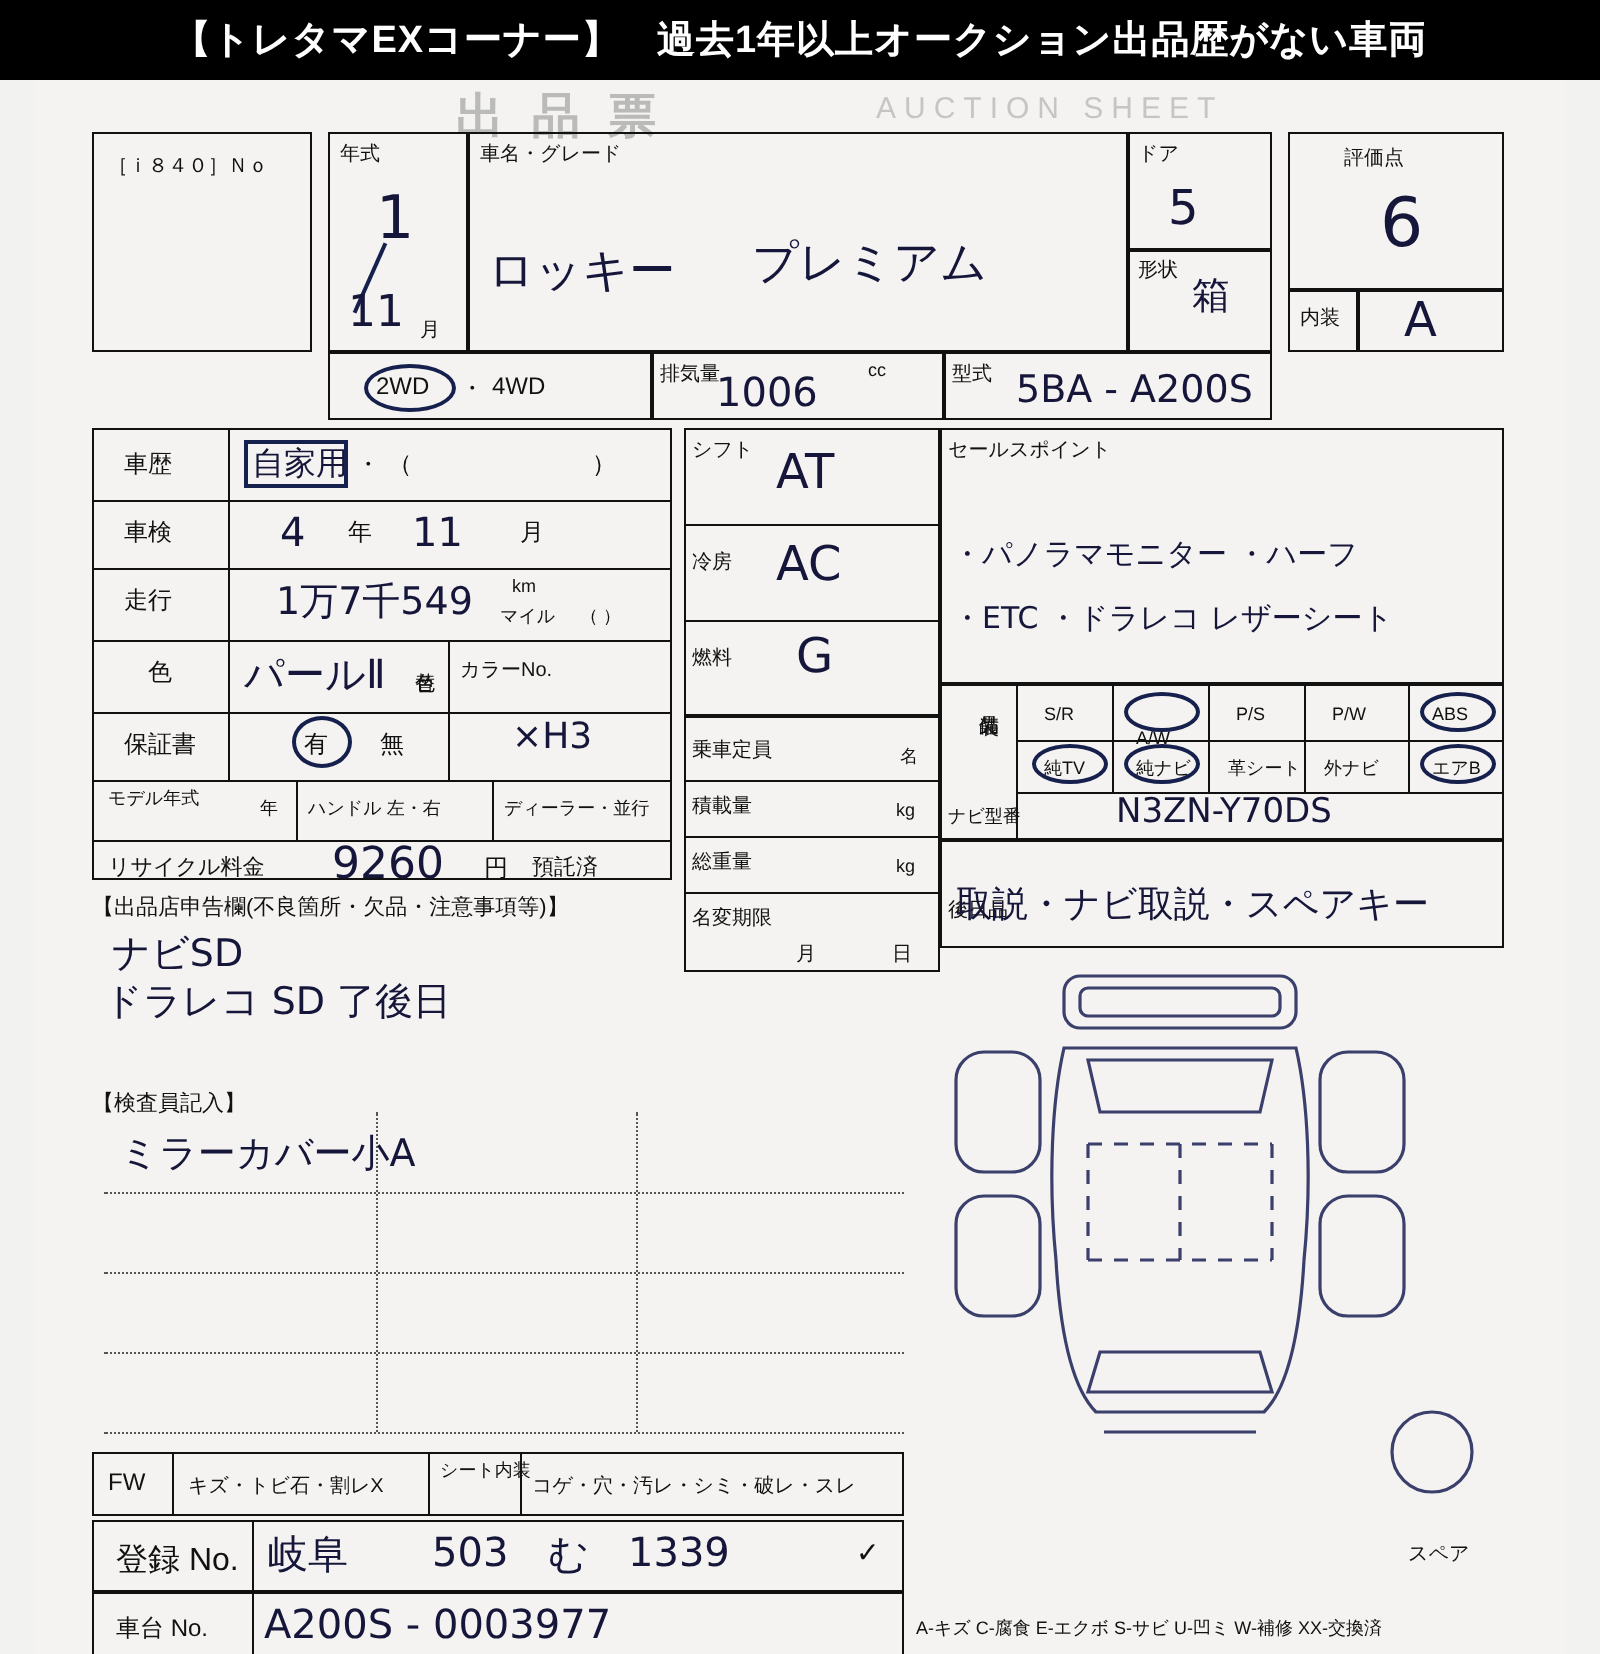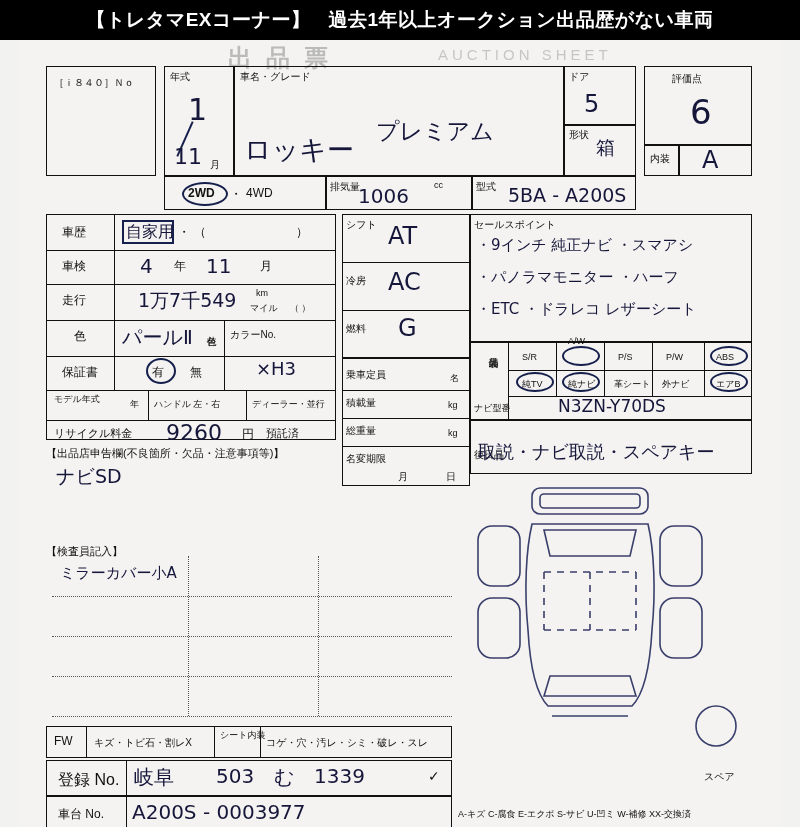--- a/index.html
+++ b/index.html
@@ -132,40 +132,40 @@
 
     <div class="bx" style="left:146px; top:26px; width:70px; height:110px;"></div>
     <div class="lbl sm" style="left:152px; top:30px;">年式</div>
     <div class="hw" style="left:170px; top:52px; font-size:30px;">1</div>
     <div class="slash" style="left:166px; top:80px; height:38px; transform:rotate(24deg);"></div>
     <div class="hw" style="left:156px; top:104px; font-size:22px;">11</div>
     <div class="lbl sm" style="left:192px; top:118px;">月</div>
 
     <div class="bx" style="left:216px; top:26px; width:330px; height:110px;"></div>
     <div class="lbl sm" style="left:222px; top:30px;">車名・グレード</div>
-    <div class="hw" style="left:226px; top:80px; font-size:27px;margin-top:12px;">ロッキー</div>
+    <div class="hw" style="left:226px; top:80px; font-size:23px;">ロッキー</div>
     <div class="hw" style="left:358px; top:76px; font-size:23px;">プレミアム</div>
 
     <div class="bx" style="left:546px; top:26px; width:72px; height:110px;"></div>
     <div class="line" style="left:546px; top:84px; width:72px; height:1.6px;"></div>
     <div class="lbl sm" style="left:551px; top:30px;">ドア</div>
     <div class="hw" style="left:566px; top:50px; font-size:24px;">5</div>
     <div class="lbl sm" style="left:551px; top:88px;">形状</div>
     <div class="hw" style="left:578px; top:95px; font-size:19px;">箱</div>
 
     <div class="bx" style="left:626px; top:26px; width:108px; height:110px;"></div>
     <div class="line" style="left:626px; top:104px; width:108px; height:1.6px;"></div>
     <div class="line" style="left:660px; top:104px; width:1.6px; height:32px;"></div>
     <div class="lbl sm" style="left:654px; top:32px;">評価点</div>
     <div class="hw" style="left:672px; top:52px; font-size:34px;">6</div>
     <div class="lbl sm" style="left:632px; top:112px;">内装</div>
     <div class="hw" style="left:684px; top:106px; font-size:24px;">A</div>
 
     <div class="bx" style="left:146px; top:136px; width:162px; height:34px;"></div>
-    <div class="lbl" style="left:170px; top:146px;font-weight:bold;">2WD</div>
+    <div class="lbl" style="left:170px; top:146px;">2WD</div>
     <div class="lbl" style="left:212px; top:146px;">・</div>
     <div class="lbl" style="left:228px; top:146px;">4WD</div>
     <div class="oval" style="left:164px; top:142px; width:46px; height:24px;"></div>
 
     <div class="bx" style="left:308px; top:136px; width:146px; height:34px;"></div>
     <div class="lbl sm" style="left:312px; top:140px;">排気量</div>
     <div class="lbl xs" style="left:416px; top:140px;">cc</div>
     <div class="hw" style="left:340px; top:144px; font-size:20px;">1006</div>
 
     <div class="bx" style="left:454px; top:136px; width:164px; height:34px;"></div>
@@ -220,23 +220,24 @@
     <div class="line" style="left:130px; top:350px; width:1.4px; height:30px;"></div>
     <div class="line" style="left:228px; top:350px; width:1.4px; height:30px;"></div>
 
     <div class="lbl" style="left:36px; top:386px; font-size:11px;">リサイクル料金</div>
     <div class="hw" style="left:148px; top:380px; font-size:22px;">9260</div>
     <div class="lbl" style="left:224px; top:386px;">円</div>
     <div class="lbl" style="left:248px; top:386px; font-size:11px;">預託済</div>
 
     <div class="lbl" style="left:28px; top:406px; font-size:11px;">【出品店申告欄(不良箇所・欠品・注意事項等)】</div>
     <div class="hw" style="left:38px; top:424px; font-size:19px;">ナビSD</div>
+    <div class="hw" style="left:34px; top:448px; font-size:19px;">ドラレコ SD 了後日</div>
 
     <div class="lbl" style="left:28px; top:504px; font-size:11px;">【検査員記入】</div>
-    <div class="hw" style="left:42px; top:524px; font-size:15px;">ミラーカバー小A</div>
+    <div class="hw" style="left:42px; top:524px; font-size:19px;">ミラーカバー小A</div>
     <div class="dline" style="left:34px; top:556px; width:400px;"></div>
     <div class="dline" style="left:34px; top:596px; width:400px;"></div>
     <div class="dline" style="left:34px; top:636px; width:400px;"></div>
     <div class="dline" style="left:34px; top:676px; width:400px;"></div>
     <div class="vdline" style="left:170px; top:516px; height:160px;"></div>
     <div class="vdline" style="left:300px; top:516px; height:160px;"></div>
 
     <div class="bx" style="left:324px; top:174px; width:128px; height:144px;"></div>
     <div class="line" style="left:324px; top:222px; width:128px; height:1.4px;"></div>
     <div class="line" style="left:324px; top:270px; width:128px; height:1.4px;"></div>
@@ -256,37 +257,36 @@
     <div class="lbl sm" style="left:328px; top:356px;">積載量</div>
     <div class="lbl xs" style="left:430px; top:360px;">kg</div>
     <div class="lbl sm" style="left:328px; top:384px;">総重量</div>
     <div class="lbl xs" style="left:430px; top:388px;">kg</div>
     <div class="lbl sm" style="left:328px; top:412px;">名変期限</div>
     <div class="lbl sm" style="left:380px; top:430px;">月</div>
     <div class="lbl sm" style="left:428px; top:430px;">日</div>
 
     <div class="bx" style="left:452px; top:174px; width:282px; height:128px;"></div>
     <div class="lbl sm" style="left:456px; top:178px;">セールスポイント</div>
-    <div class="hw" style="left:458px; top:196px; font-size:15px;">・9インチ 純正ナビ ・スマアシ</div>
     <div class="hw" style="left:458px; top:228px; font-size:15px;">・パノラマモニター ・ハーフ</div>
     <div class="hw" style="left:458px; top:260px; font-size:15px;">・ETC ・ドラレコ   レザーシート</div>
 
     <div class="bx" style="left:452px; top:302px; width:282px; height:78px;"></div>
     <div class="line" style="left:490px; top:302px; width:1.4px; height:78px;"></div>
     <div class="line" style="left:490px; top:330px; width:244px; height:1.4px;"></div>
     <div class="line" style="left:490px; top:356px; width:244px; height:1.4px;"></div>
     <div class="lbl sm" style="left:468px; top:318px; writing-mode:vertical-rl; top:310px;">装備品</div>
 
     <div class="line" style="left:538px; top:302px; width:1.4px; height:54px;"></div>
     <div class="line" style="left:586px; top:302px; width:1.4px; height:54px;"></div>
     <div class="line" style="left:634px; top:302px; width:1.4px; height:54px;"></div>
     <div class="line" style="left:686px; top:302px; width:1.4px; height:54px;"></div>
 
     <div class="lbl xs" style="left:504px; top:312px;">S/R</div>
-    <div class="lbl xs" style="left:550px; top:296px;">A/W</div>
+    <div class="lbl xs" style="left:550px; top:324px;">A/W</div>
     <div class="lbl xs" style="left:600px; top:312px;">P/S</div>
     <div class="lbl xs" style="left:648px; top:312px;">P/W</div>
     <div class="lbl xs" style="left:698px; top:312px;">ABS</div>
     <div class="oval" style="left:544px; top:306px; width:38px; height:20px;"></div>
     <div class="oval" style="left:692px; top:306px; width:38px; height:20px;"></div>
 
     <div class="lbl xs" style="left:504px; top:338px;">純TV</div>
     <div class="lbl xs" style="left:550px; top:338px;">純ナビ</div>
     <div class="lbl xs" style="left:596px; top:338px;">革シート</div>
     <div class="lbl xs" style="left:644px; top:338px;">外ナビ</div>

